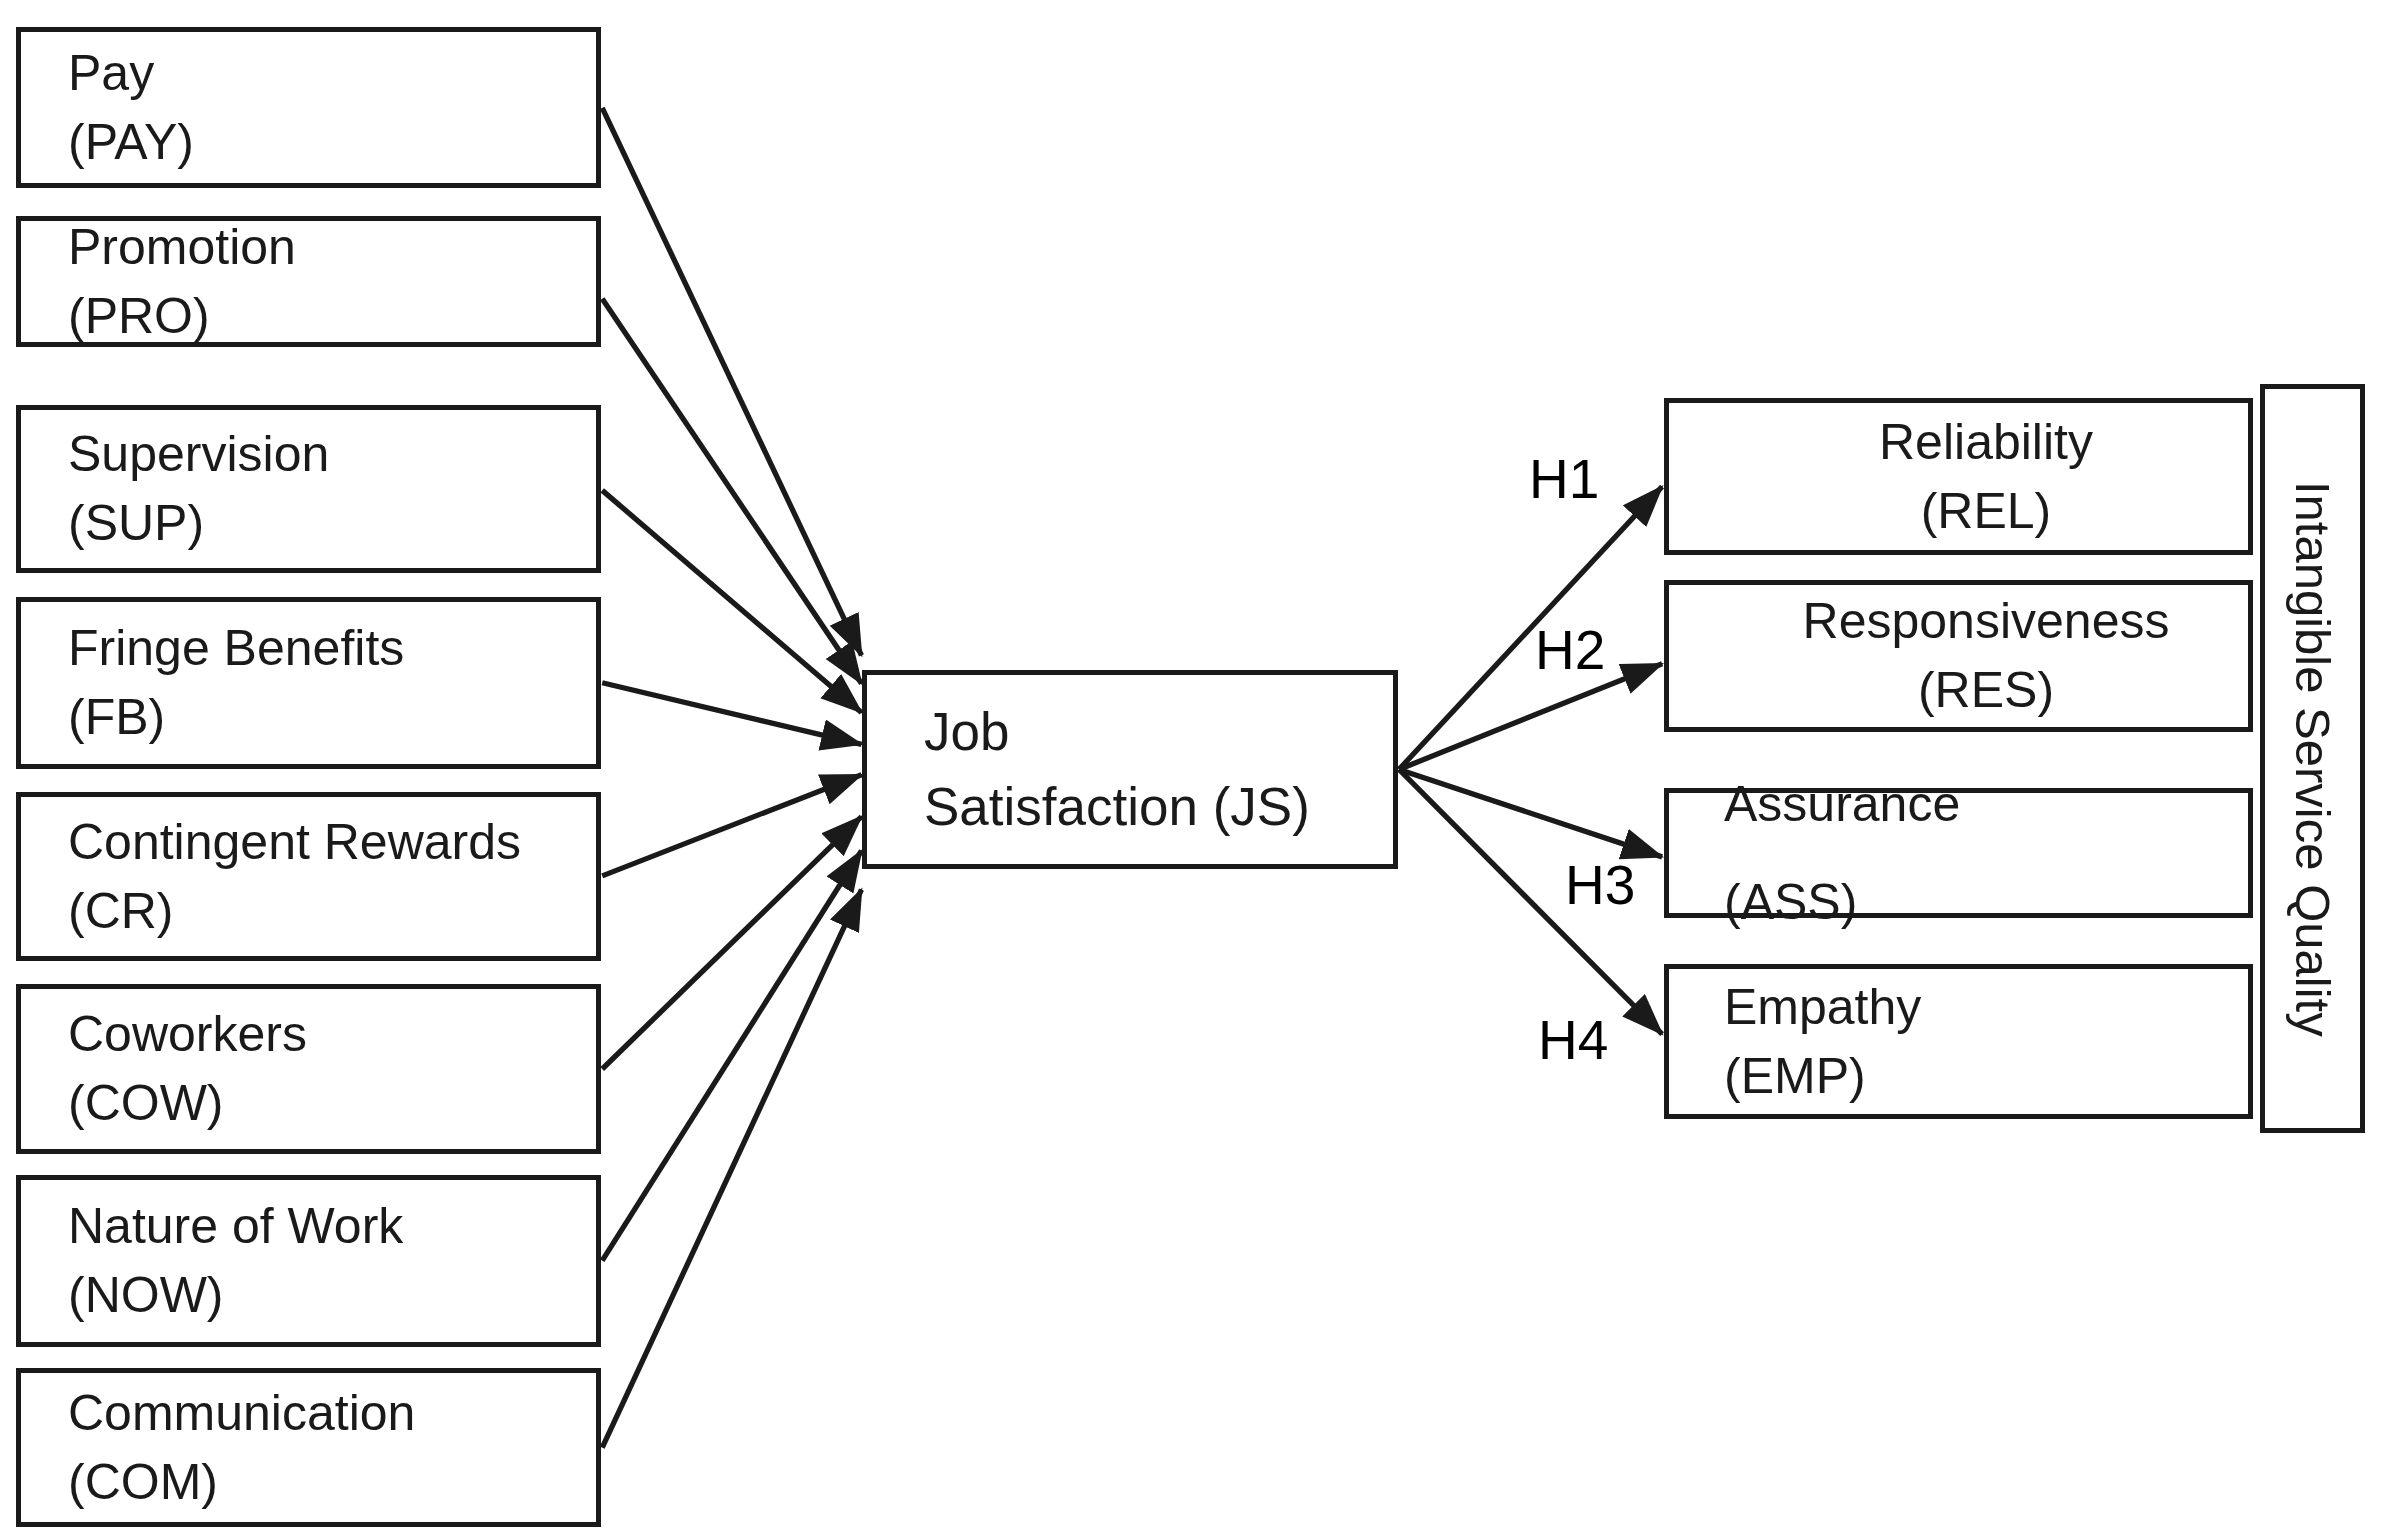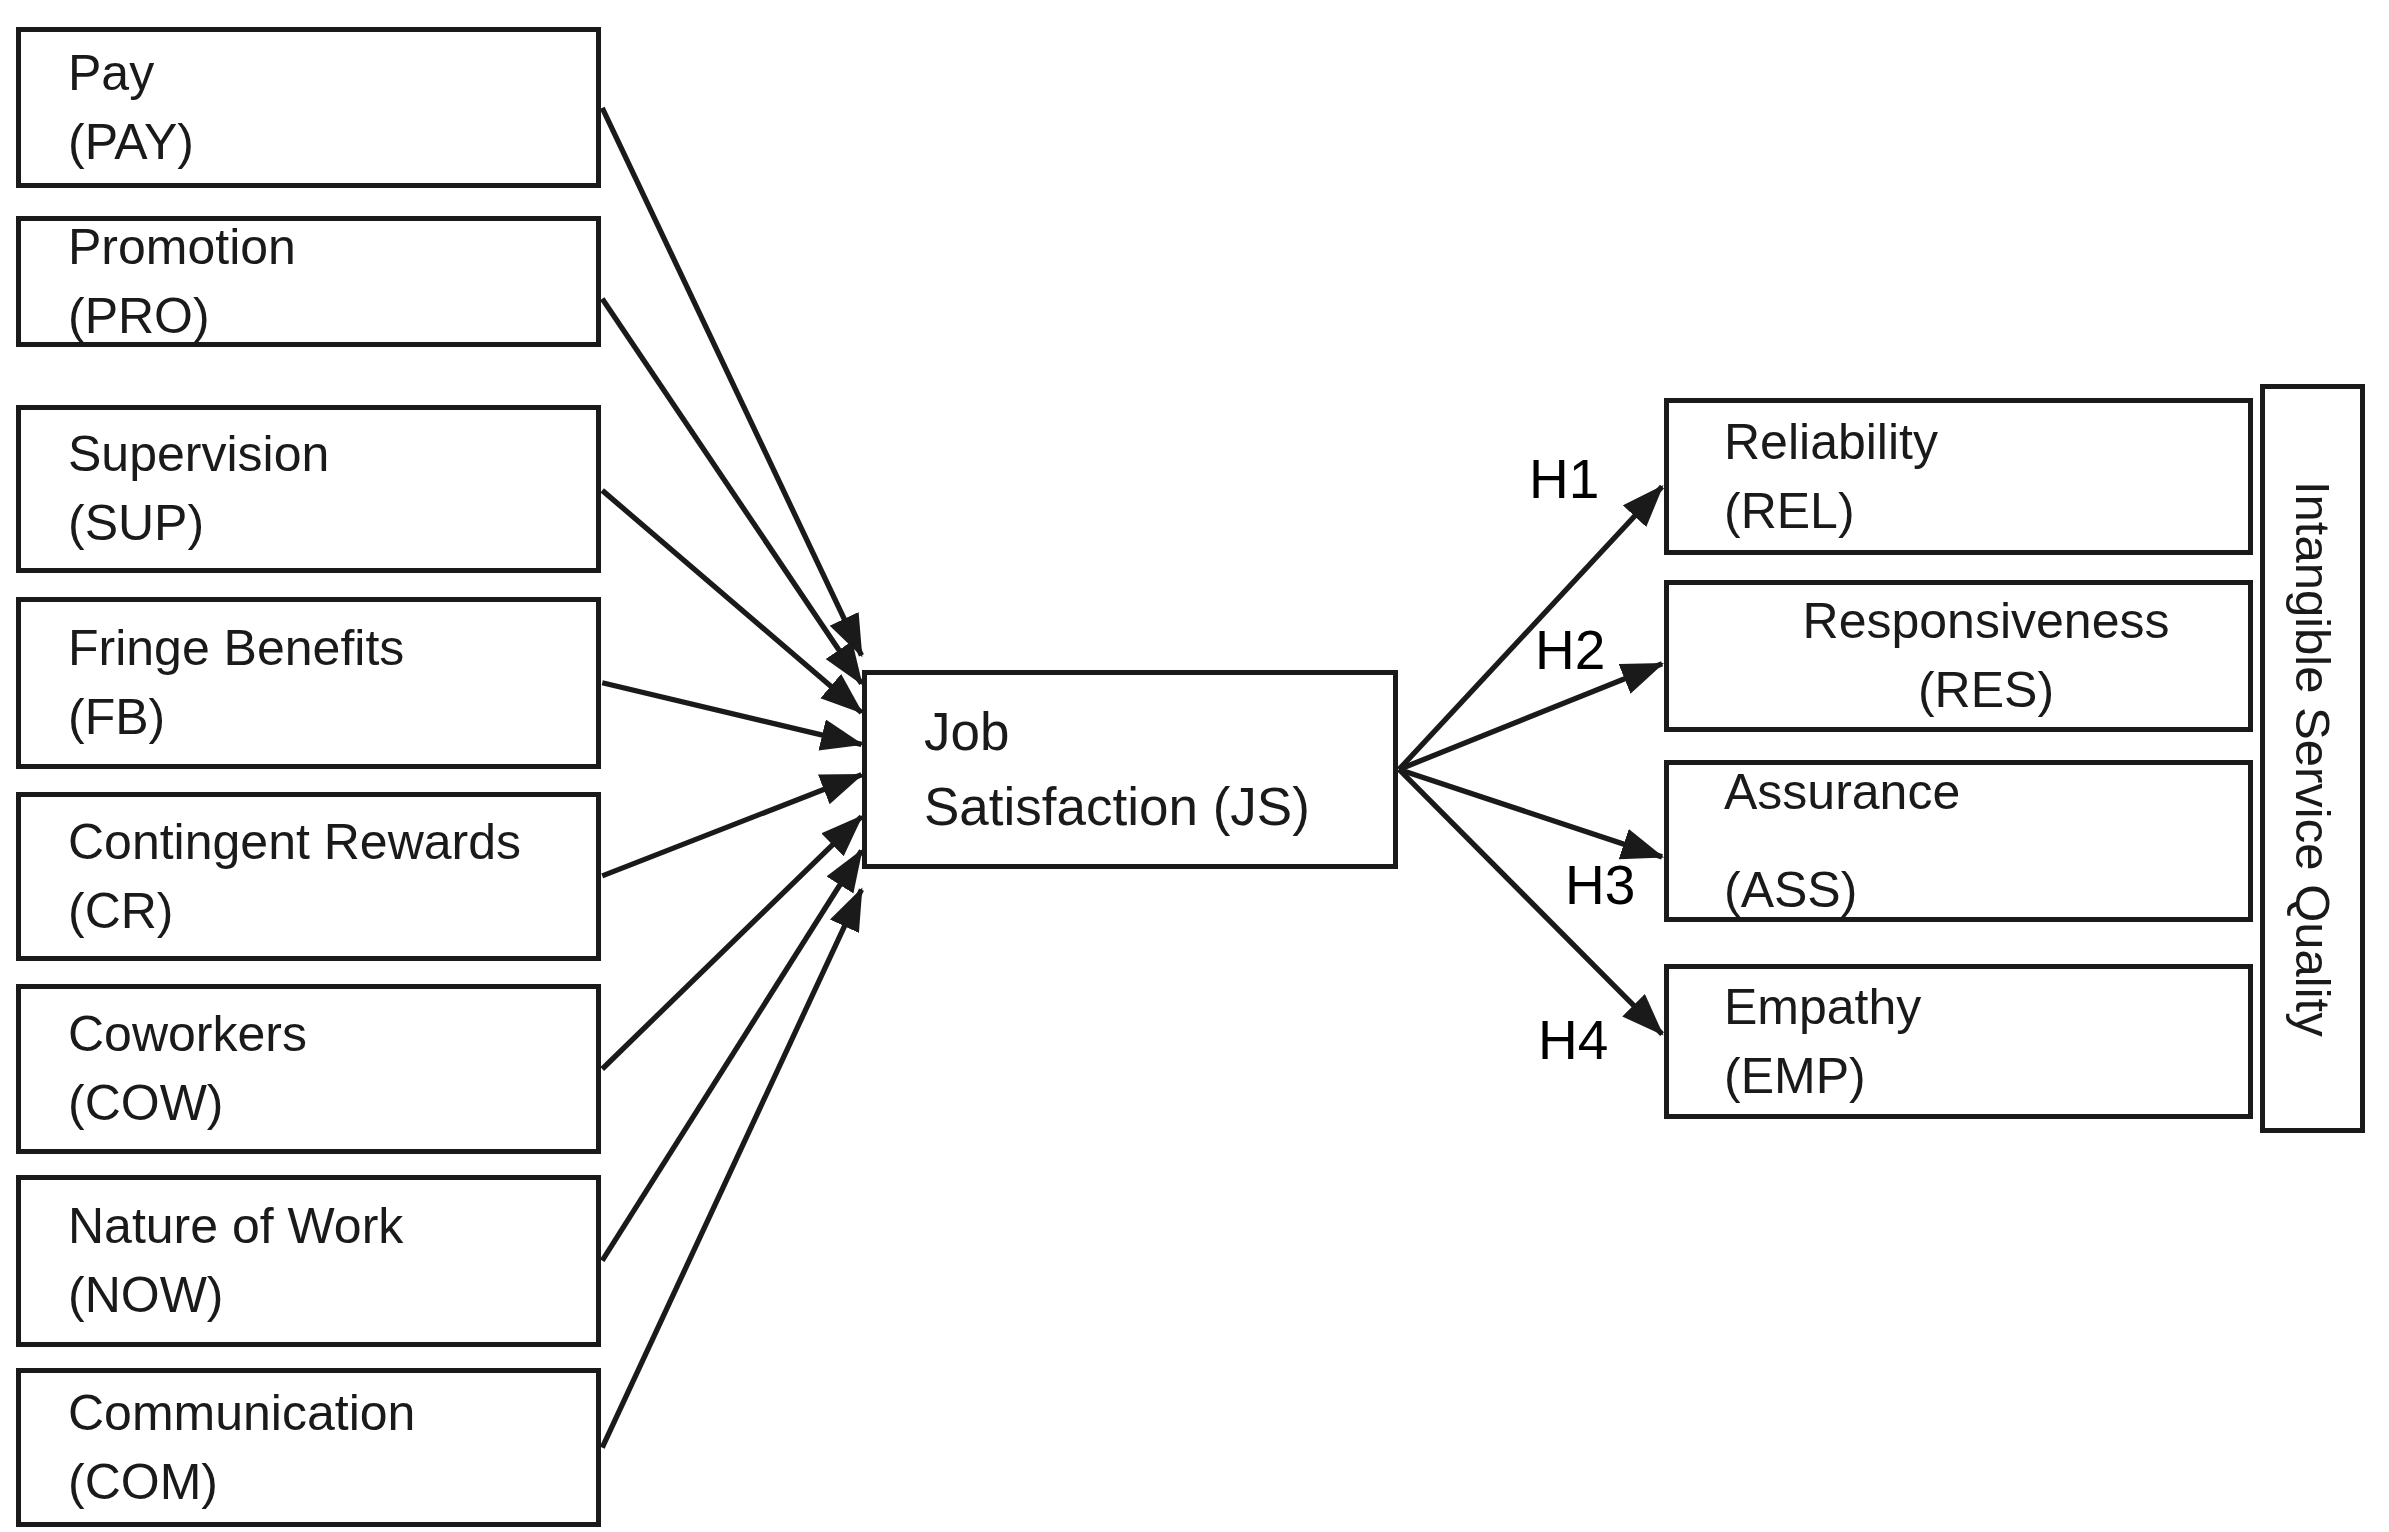--- a/index.html
+++ b/index.html
@@ -136,29 +136,29 @@
   <div class="box" id="js-box">
     <span>Job</span>
     <span>Satisfaction (JS)</span>
   </div>
 
   <div class="hlabel" style="left:1529px; top:447px;">H1</div>
   <div class="hlabel" style="left:1535px; top:618px;">H2</div>
   <div class="hlabel" style="left:1565px; top:853px;">H3</div>
   <div class="hlabel" style="left:1538px; top:1008px;">H4</div>
 
-  <div class="box outcome-box" style="top:398px;  height:157px;">
+  <div class="box outcome-box" style="top:398px;  height:157px;text-align:center;">
     <span>Reliability</span>
     <span>(REL)</span>
   </div>
   <div class="box outcome-box" style="top:580px;  height:152px;align-items:center;">
     <span>Responsiveness</span>
     <span>(RES)</span>
   </div>
-  <div class="box outcome-box" style="top:760px; height:162px;gap:29px;">
+  <div class="box outcome-box" style="top:788px; height:130px;gap:29px;">
     <span>Assurance</span>
     <span>(ASS)</span>
   </div>
   <div class="box outcome-box" style="top:964px; height:155px;">
     <span>Empathy</span>
     <span>(EMP)</span>
   </div>
 
   <div id="banner">Intangible Service Quality</div>
 

